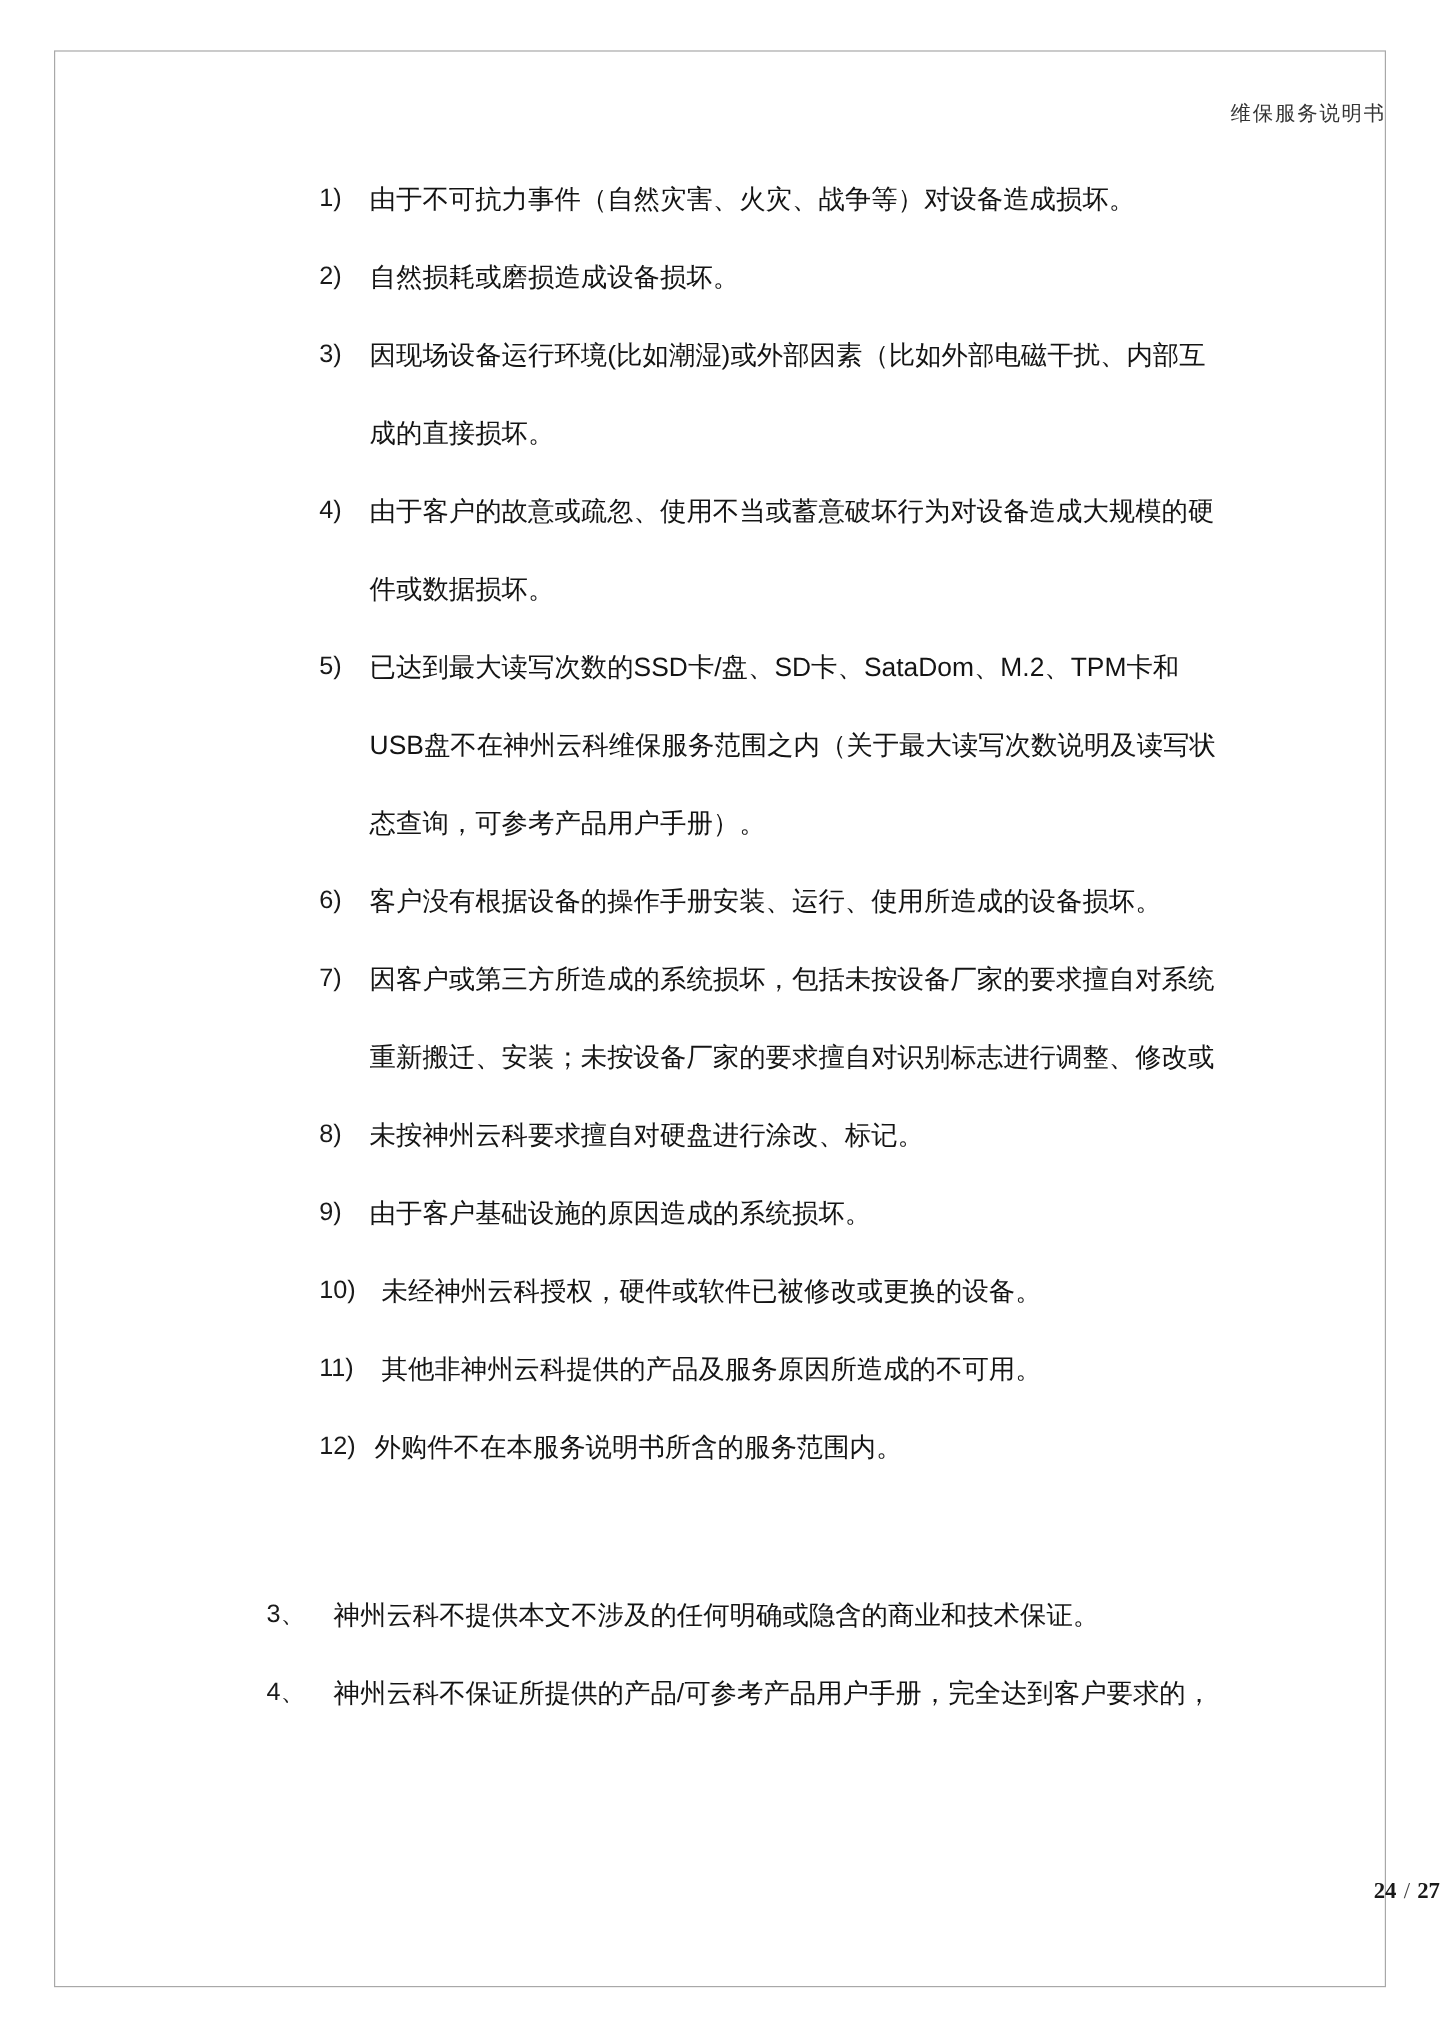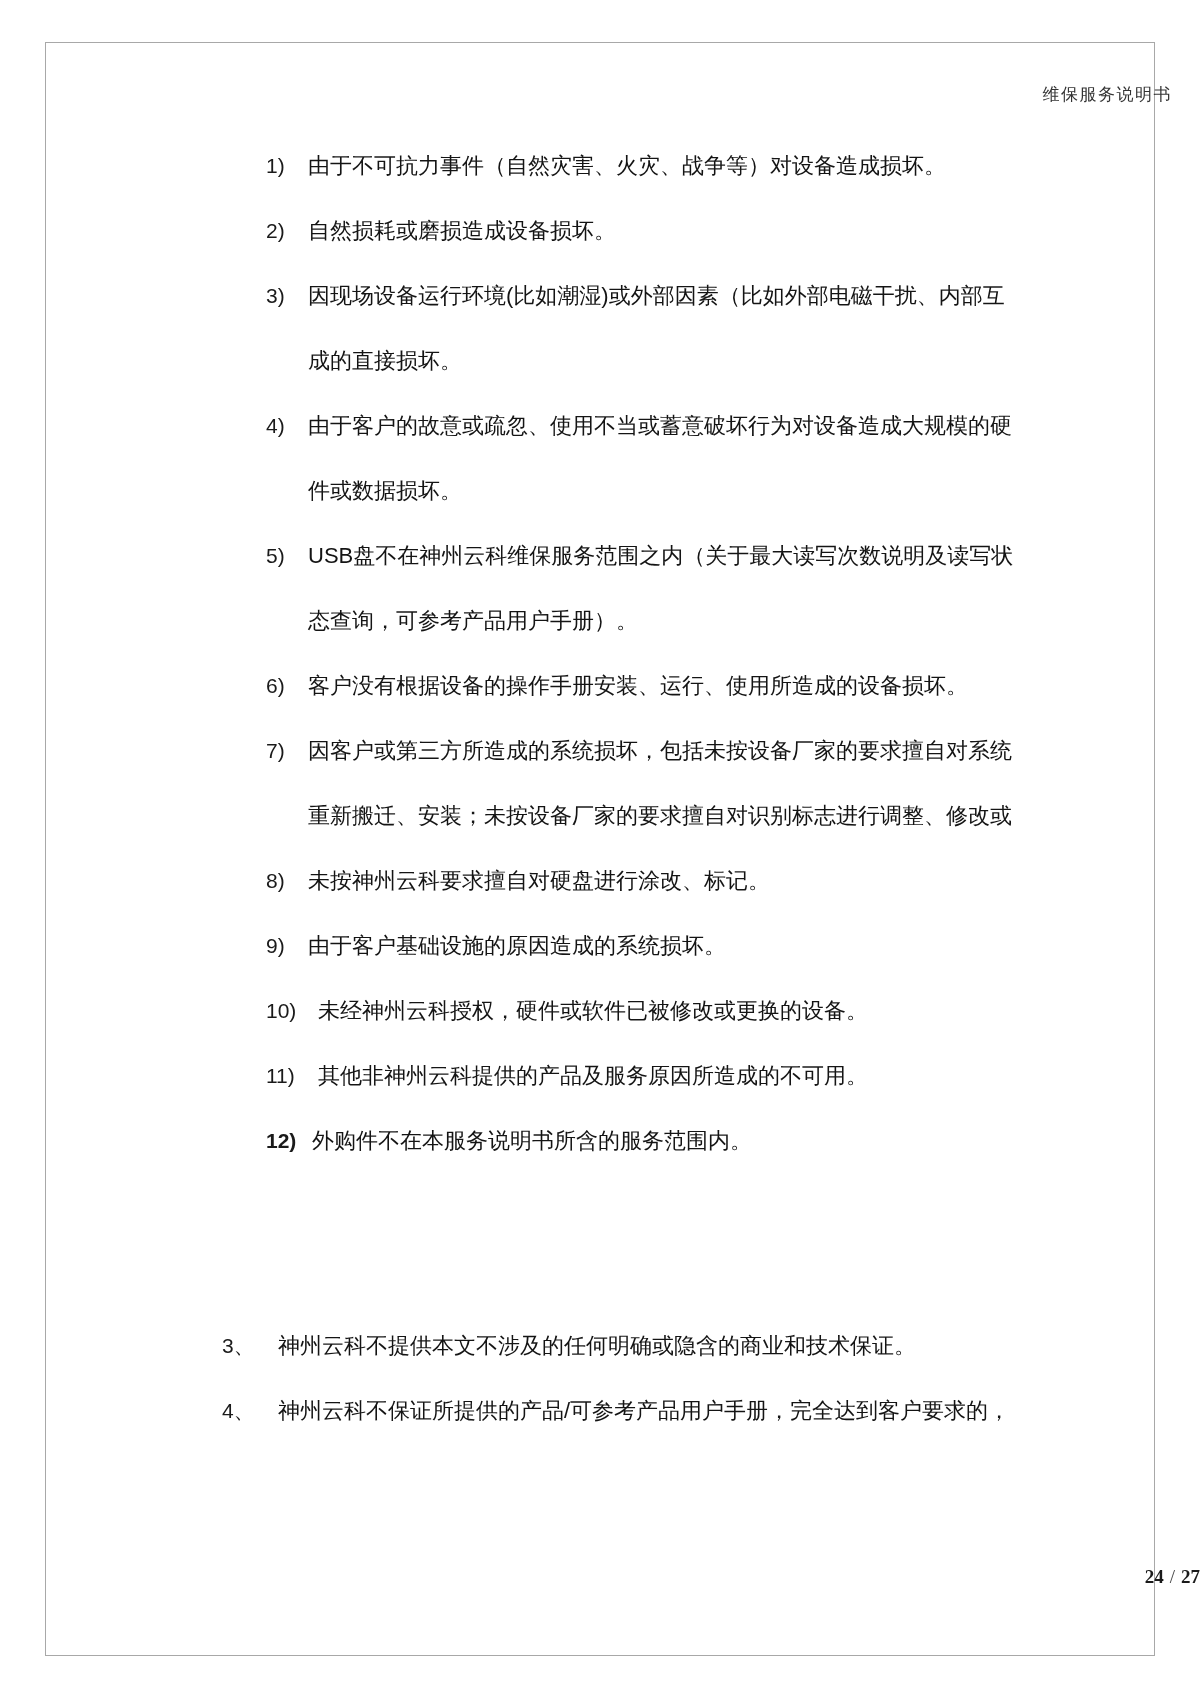--- a/index.html
+++ b/index.html
@@ -13,21 +13,21 @@
   }
   .page-border {
     position: absolute;
     left: 45px; top: 42px;
     width: 1110px; height: 1614px;
     border: 1px solid #a8a8a8;
     background: #ffffff;
   }
   .doc-header {
     position: absolute;
-    top: 83px; left: 17px;
+    top: 83px; left: 0;
     width: 1155px;
     text-align: right;
     font-family: "Liberation Serif", serif;
     font-size: 17px;
     letter-spacing: 1.5px;
     color: #333333;
   }
   .content {
     position: absolute;
     top: 133px;
@@ -35,21 +35,21 @@
     width: 710px;
   }
   .item { display: flex; }
   .item .num {
     flex: 0 0 42px;
     line-height: 65px;
     font-size: 21px;
     white-space: nowrap;
   }
   .item.wide-num .num { flex: 0 0 52px; }
-  .item.tight .num { flex: 0 0 46px; font-weight: bold; }
+  .item.tight .num { flex: 0 0 46px; }
   .item .lines { flex: 1; }
   .line {
     line-height: 65px;
     font-size: 22px;
     white-space: nowrap;
     color: #141414;
   }
   .outer-list {
     position: absolute;
     top: 1313px;
@@ -104,20 +104,21 @@
     <span class="num">4)</span>
     <div class="lines">
       <div class="line">由于客户的故意或疏忽、使用不当或蓄意破坏行为对设备造成大规模的硬</div>
       <div class="line">件或数据损坏。</div>
     </div>
   </div>
 
   <div class="item">
     <span class="num">5)</span>
     <div class="lines">
+      <div class="line">已达到最大读写次数的SSD卡/盘、SD卡、SataDom、M.2、TPM卡和</div>
       <div class="line">USB盘不在神州云科维保服务范围之内（关于最大读写次数说明及读写状</div>
       <div class="line">态查询，可参考产品用户手册）。</div>
     </div>
   </div>
 
   <div class="item">
     <span class="num">6)</span>
     <div class="lines">
         <div class="line">客户没有根据设备的操作手册安装、运行、使用所造成的设备损坏。</div>
       </div>

